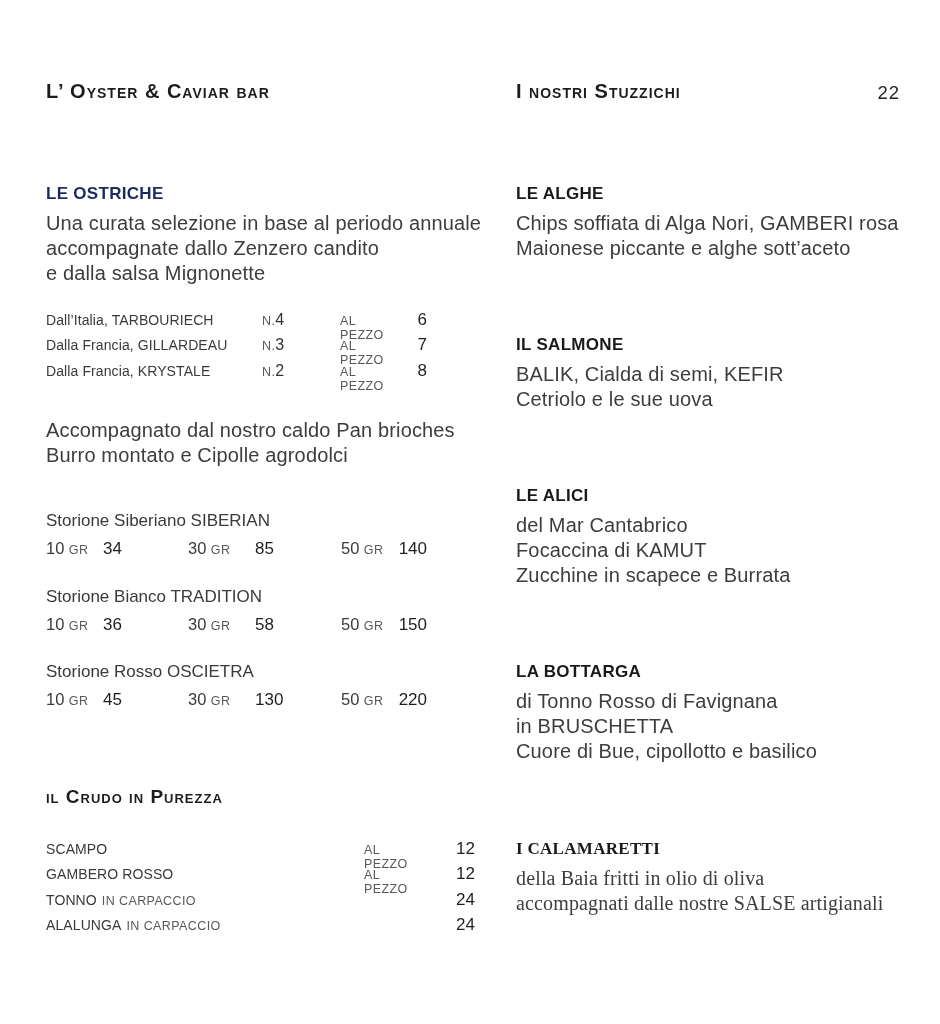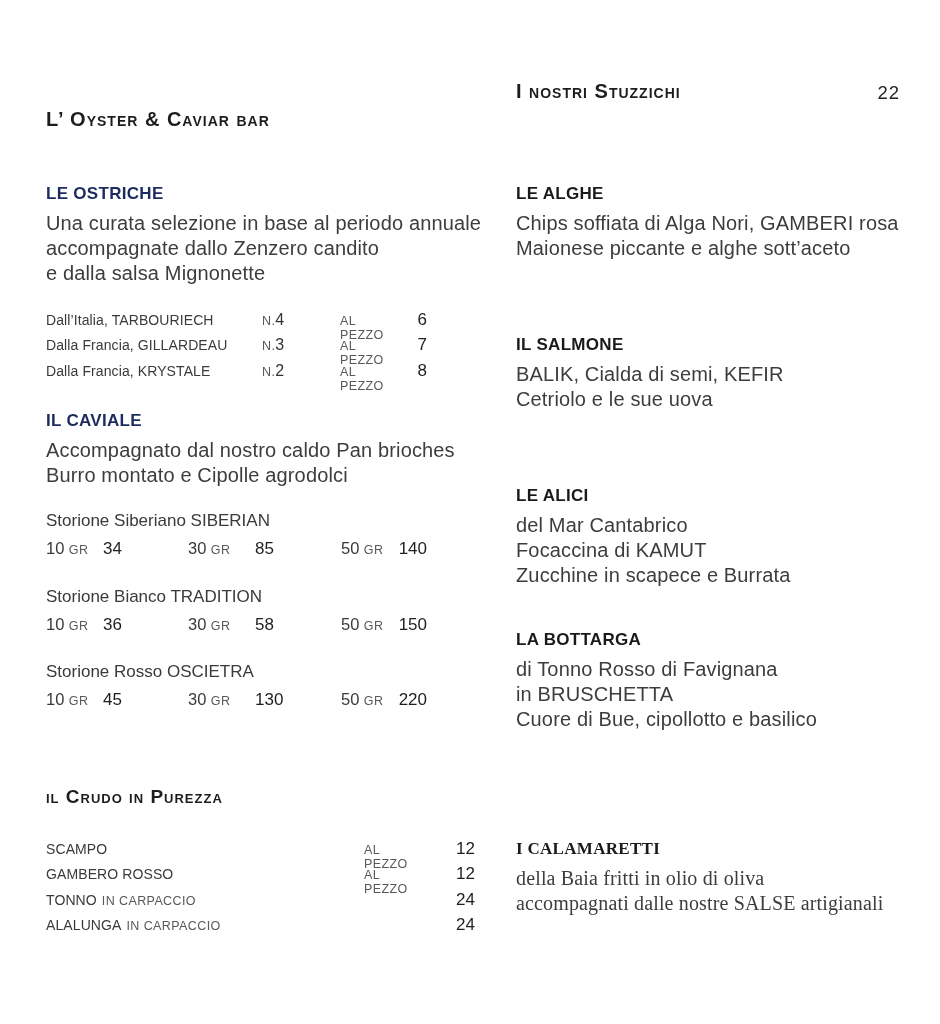--- a/index.html
+++ b/index.html
@@ -68,21 +68,21 @@
 </style>
 </head>
 <body>
 
 <div class="page">
 
   <div class="page-number">22</div>
 
   <div class="col col-left">
 
-    <div class="abs page-title" style="top:80px;margin-top:28px;">L’ Oyster &amp; Caviar bar</div>
+    <div class="abs page-title" style="top:80px;">L’ Oyster &amp; Caviar bar</div>
 
     <div class="abs" style="top:184px;">
       <div class="sec-title blue">LE OSTRICHE</div>
       <div class="rsec-lines">
         <div class="desc">Una curata selezione in base al periodo annuale</div>
         <div class="desc">accompagnate dallo Zenzero candito</div>
         <div class="desc">e dalla salsa Mignonette</div>
       </div>
     </div>
 
@@ -101,21 +101,20 @@
       </div>
       <div class="oyster-row">
         <span class="row-name">Dalla Francia, KRYSTALE</span>
         <span class="size"><span class="mini">N.</span><span class="num">2</span></span>
         <span class="mini">AL PEZZO</span>
         <span class="price">8</span>
       </div>
     </div>
 
     <div class="abs" style="top:411px;">
-      <div class="sec-title blue">IL CAVIALE</div>
       <div class="rsec-lines">
         <div class="desc">Accompagnato dal nostro caldo Pan brioches</div>
         <div class="desc">Burro montato e Cipolle agrodolci</div>
       </div>
     </div>
 
     <div class="abs" style="top:511px;">
       <div class="cav-name">Storione Siberiano SIBERIAN</div>
       <div class="cav-prices">
         <span><span class="qty">10</span> <span class="mini">GR</span></span>
@@ -200,21 +199,21 @@
 
     <div class="abs" style="top:486px;">
       <div class="sec-title black">LE ALICI</div>
       <div class="rsec-lines">
         <div class="desc">del Mar Cantabrico</div>
         <div class="desc">Focaccina di KAMUT</div>
         <div class="desc">Zucchine in scapece e Burrata</div>
       </div>
     </div>
 
-    <div class="abs" style="top:630px;">
+    <div class="abs" style="top:662px;">
       <div class="sec-title black">LA BOTTARGA</div>
       <div class="rsec-lines">
         <div class="desc">di Tonno Rosso di Favignana</div>
         <div class="desc">in BRUSCHETTA</div>
         <div class="desc">Cuore di Bue, cipollotto e basilico</div>
       </div>
     </div>
 
     <div class="abs" style="top:839px;font-family:Liberation Serif, serif;">
       <div class="sec-title black">I CALAMARETTI</div>

